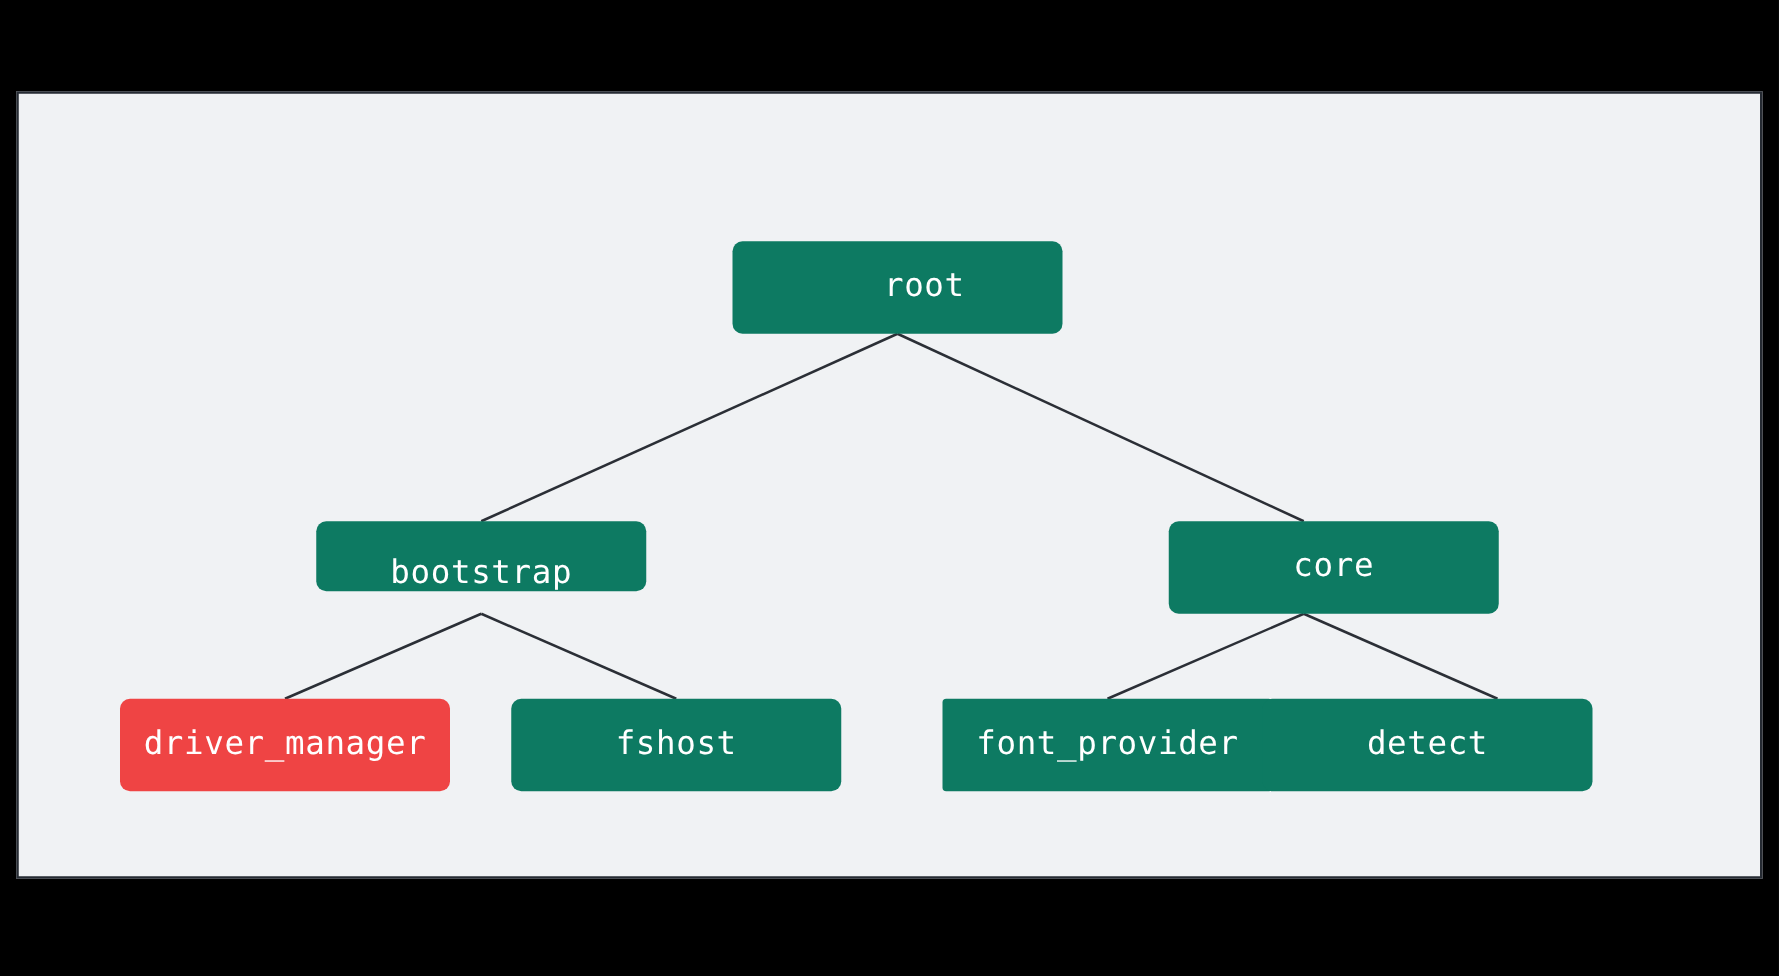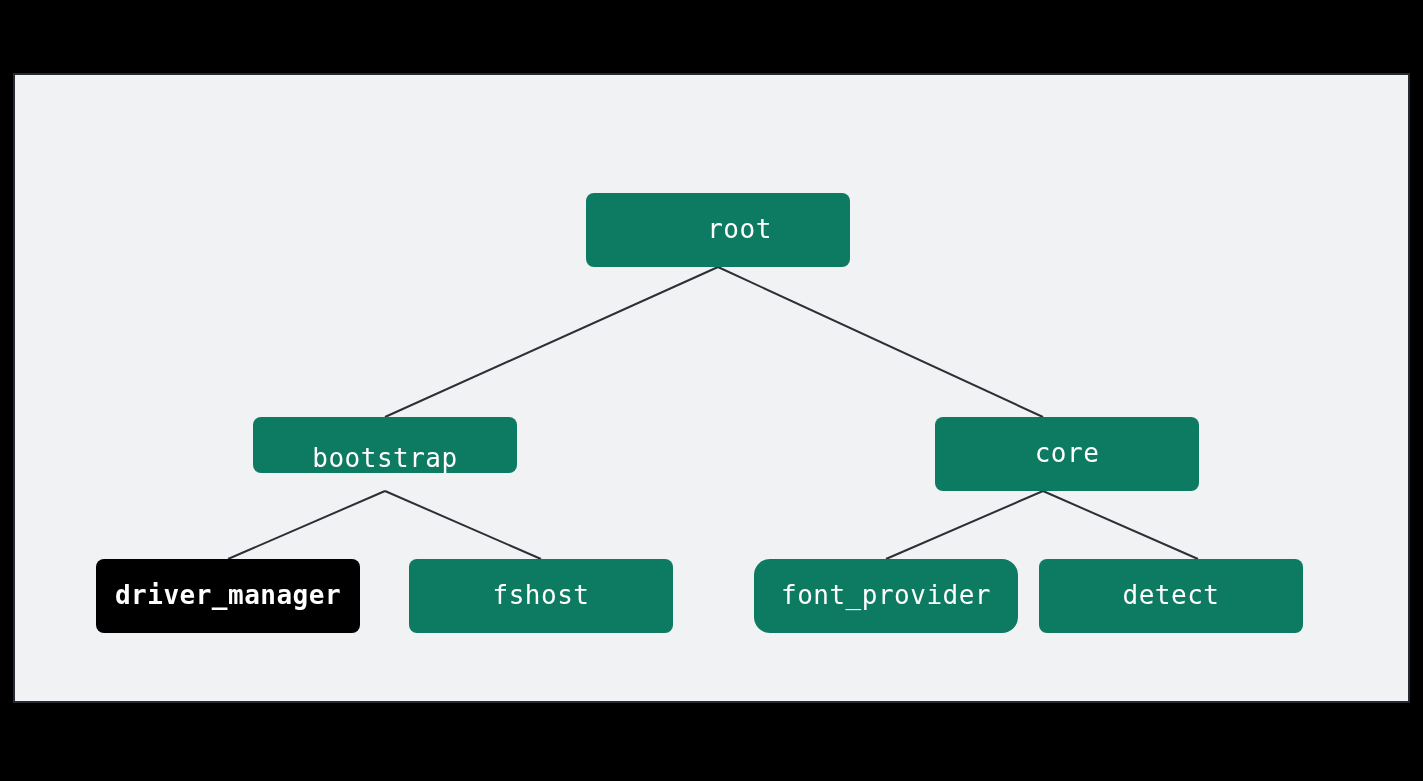--- a/index.html
+++ b/index.html
@@ -76,27 +76,27 @@
     <div id="node-layer">
         <div class="node" style="left: 571px; top: 118px; width: 264px; height: 74px; background: rgb(13, 122, 98); color: rgb(255, 255, 255); border-radius: 8px; font-size: 26px; padding-left: 43px;">
           <span class="node-label">root</span>
         </div>
         <div class="node" style="left: 238px; top: 342px; width: 264px; height: 56px; background: rgb(13, 122, 98); color: rgb(255, 255, 255); border-radius: 8px; font-size: 26px; align-items: flex-end;">
           <span class="node-label">bootstrap</span>
         </div>
         <div class="node" style="left: 896px; top: 342px; width: 264px; height: 74px; background: rgb(13, 122, 98); color: rgb(255, 255, 255); border-radius: 8px; font-size: 26px; margin-left: 24px;">
           <span class="node-label">core</span>
         </div>
-        <div class="node" style="left: 81px; top: 484px; width: 264px; height: 74px; background: #000000; color: rgb(255, 255, 255); border-radius: 8px; font-size: 26px; font-weight: bold;">
+        <div class="node" style="left: 81px; top: 484px; width: 264px; height: 74px; background: #ef4444; color: rgb(255, 255, 255); border-radius: 8px; font-size: 26px;">
           <span class="node-label">driver_manager</span>
         </div>
         <div class="node" style="left: 394px; top: 484px; width: 264px; height: 74px; background: rgb(13, 122, 98); color: rgb(255, 255, 255); border-radius: 8px; font-size: 26px; justify-content: center;">
           <span class="node-label">fshost</span>
         </div>
-        <div class="node" style="left: 739px; top: 484px; width: 264px; height: 74px; background: rgb(13, 122, 98); color: rgb(255, 255, 255); border-radius: 16px; font-size: 26px;">
+        <div class="node" style="left: 739px; top: 484px; width: 264px; height: 74px; background: rgb(13, 122, 98); color: rgb(255, 255, 255); border-radius: 3px; font-size: 26px;">
           <span class="node-label">font_provider</span>
         </div>
-        <div class="node" style="left: 1024px; top: 484px; width: 264px; height: 74px; background: rgb(13, 122, 98); color: rgb(255, 255, 255); border-radius: 8px; font-size: 26px;">
+        <div class="node" style="left: 995px; top: 484px; width: 264px; height: 74px; background: rgb(13, 122, 98); color: rgb(255, 255, 255); border-radius: 8px; font-size: 26px;">
           <span class="node-label">detect</span>
         </div>
       </div>
   </div>
 </div>
 
 </body></html>

